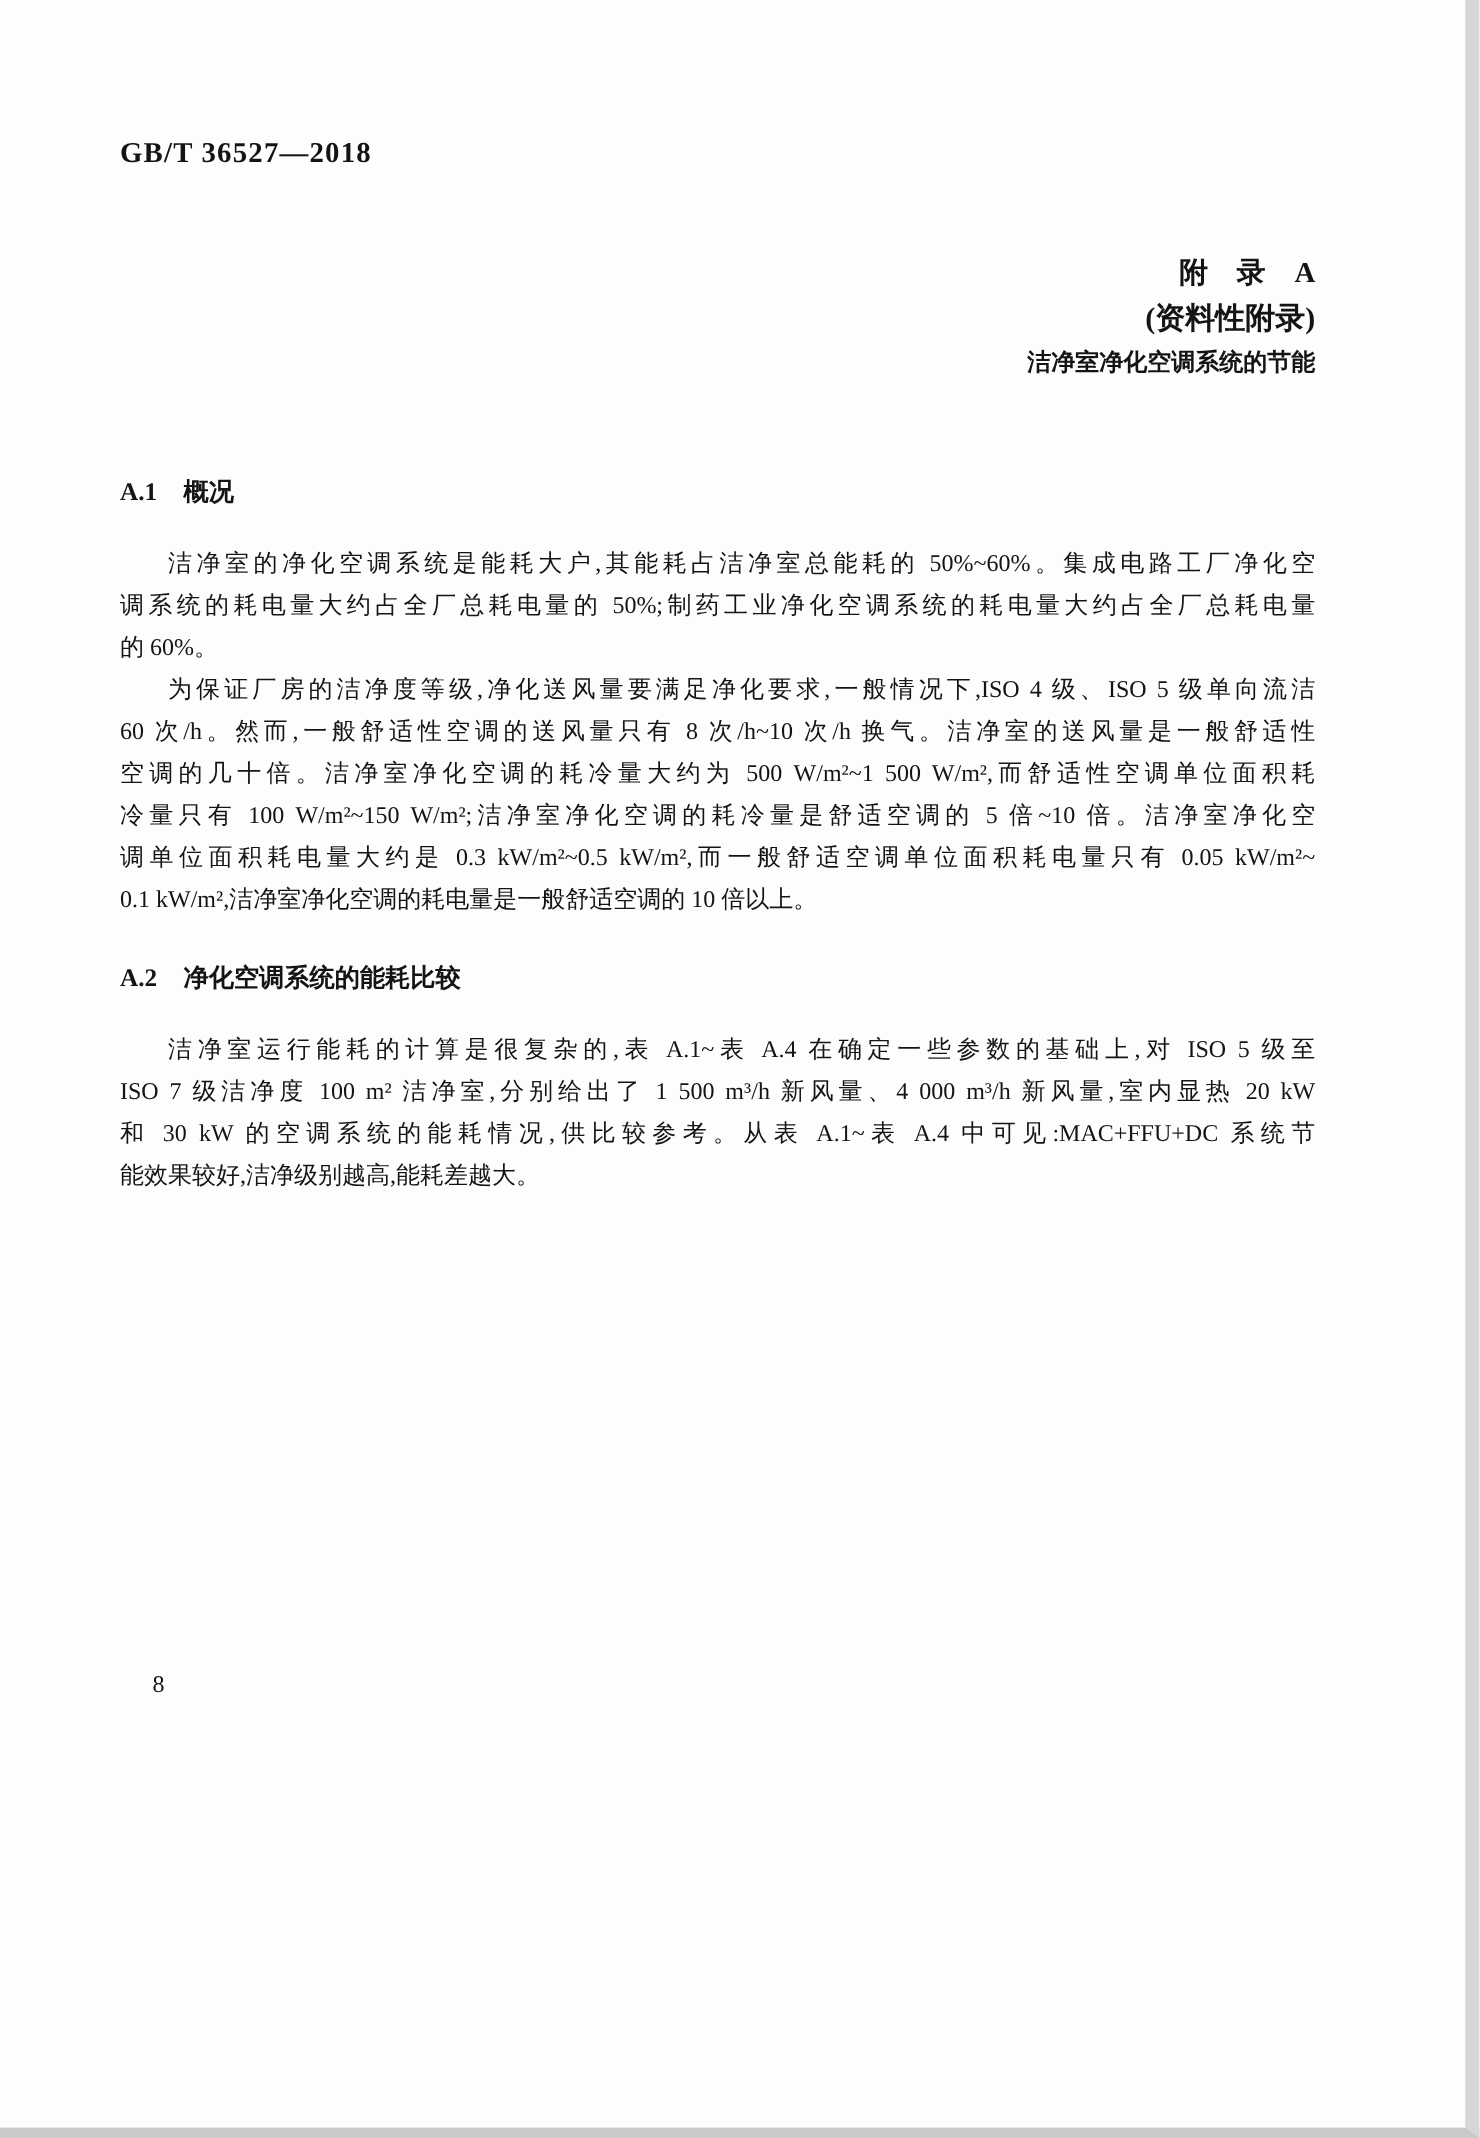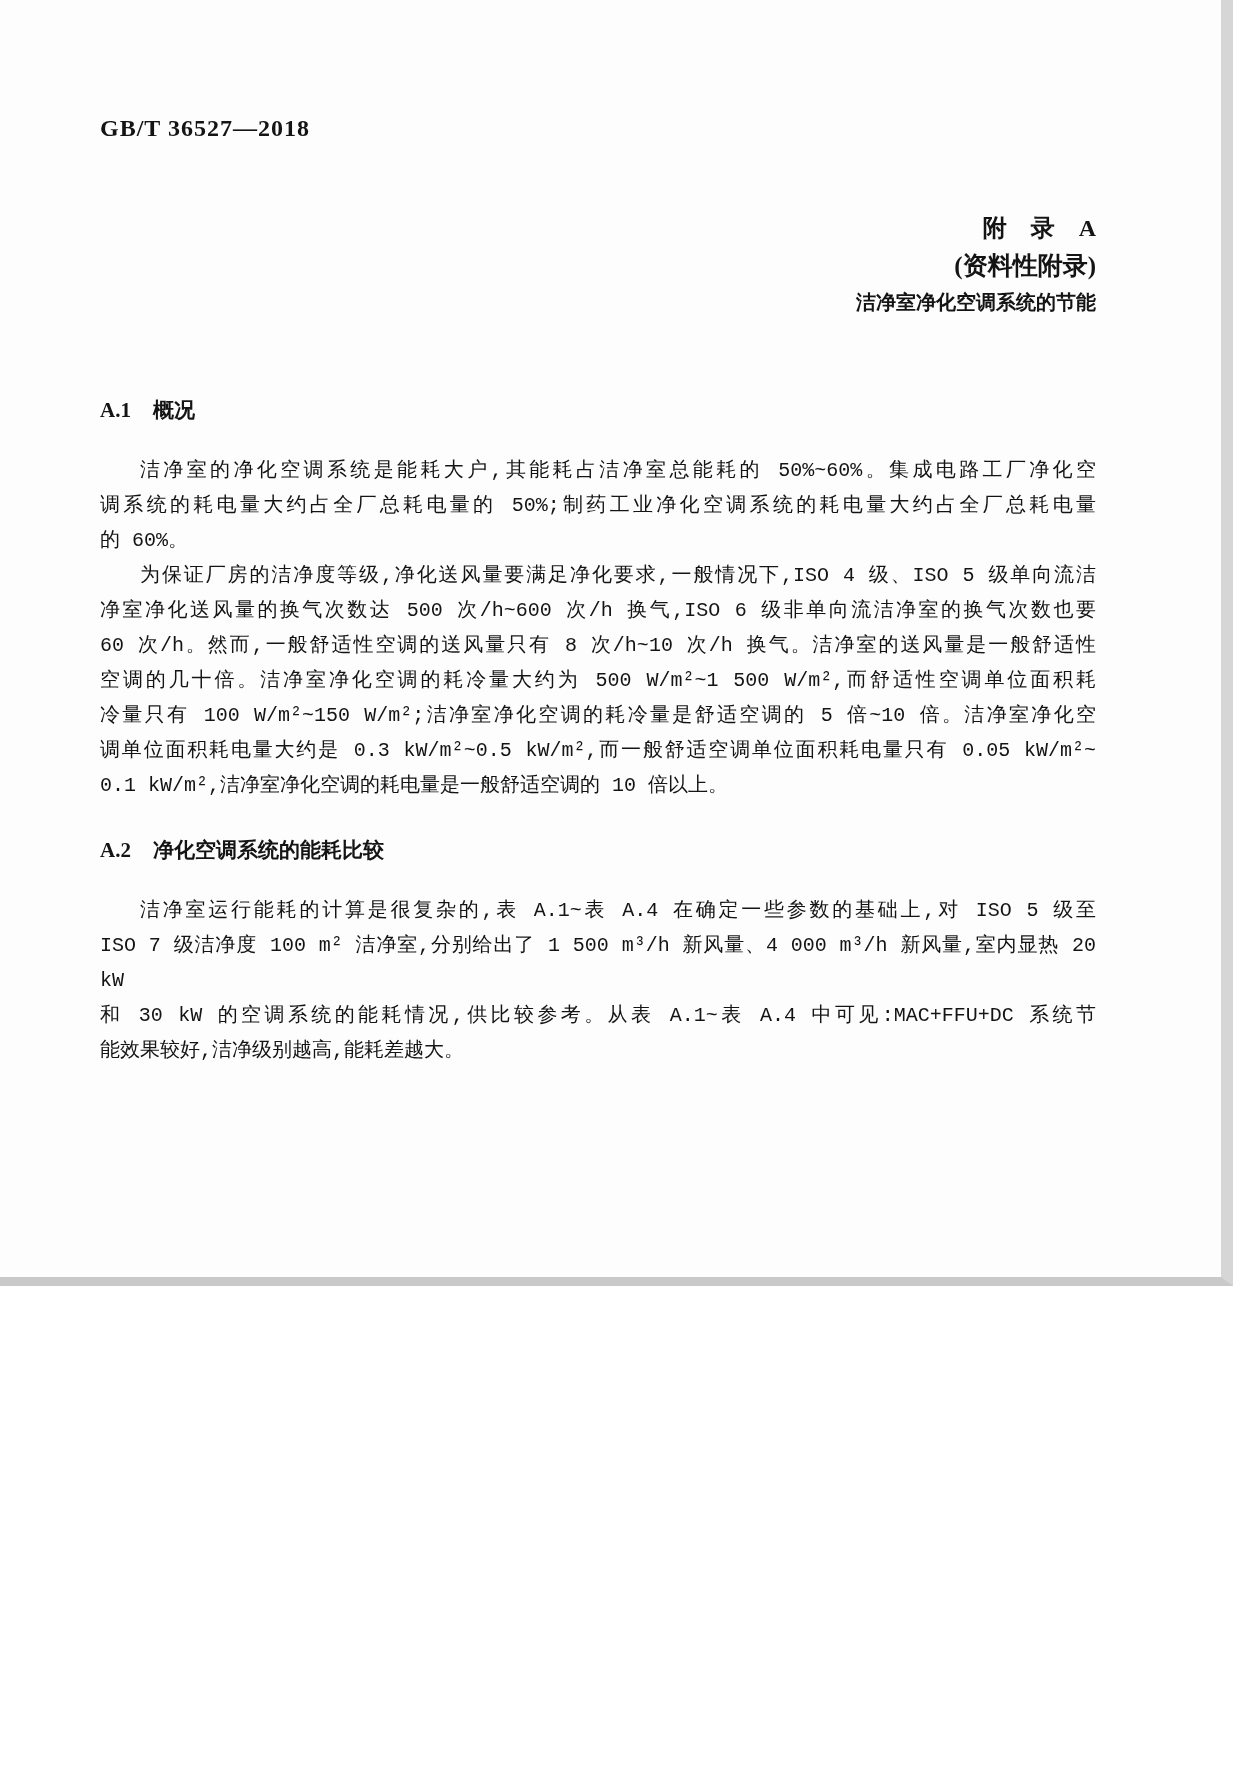--- a/index.html
+++ b/index.html
@@ -3,21 +3,21 @@
 <meta charset="utf-8">
 <style>
   html, body {
     margin: 0;
     padding: 0;
     background: #ffffff;
   }
   .page {
     position: relative;
     width: 1233px;
-    height: 1286px;
+    height: 1782px;
     box-sizing: border-box;
     background: #fdfdfd;
     border-right: 12px solid #d6d6d6;
     border-bottom: 9px solid #c9c9c9;
     color: #141414;
     font-family: "Liberation Serif", "DejaVu Serif", serif;
     overflow: hidden;
   }
   .content {
     position: absolute;
@@ -60,21 +60,20 @@
   }
   .sec-a1 { margin-top: 75px; }
   .sec-a2 { margin-top: 33px; }
   .para { margin: 0; }
   .para-first { margin-top: 29px; }
   .line {
     font-size: 20px;
     line-height: 35px;
     white-space: normal;
     text-align: left;
-    font-family: Liberation Mono, monospace;
   }
   .just {
     text-align: justify;
     text-align-last: justify;
     -moz-text-align-last: justify;
   }
   .first {
     text-indent: 2em;
   }
   .page-number {
@@ -103,21 +102,20 @@
     </h2>
 
     <div class="para para-first">
       <div class="line just first">洁净室的净化空调系统是能耗大户,其能耗占洁净室总能耗的 50%~60%。集成电路工厂净化空</div>
       <div class="line just">调系统的耗电量大约占全厂总耗电量的 50%;制药工业净化空调系统的耗电量大约占全厂总耗电量</div>
       <div class="line">的 60%。</div>
     </div>
 
     <div class="para">
       <div class="line just first">为保证厂房的洁净度等级,净化送风量要满足净化要求,一般情况下,ISO 4 级、ISO 5 级单向流洁</div>
-      <div class="line just">净室净化送风量的换气次数达 500 次/h~600 次/h 换气,ISO 6 级非单向流洁净室的换气次数也要</div>
       <div class="line just">60 次/h。然而,一般舒适性空调的送风量只有 8 次/h~10 次/h 换气。洁净室的送风量是一般舒适性</div>
       <div class="line just">空调的几十倍。洁净室净化空调的耗冷量大约为 500 W/m²~1 500 W/m²,而舒适性空调单位面积耗</div>
       <div class="line just">冷量只有 100 W/m²~150 W/m²;洁净室净化空调的耗冷量是舒适空调的 5 倍~10 倍。洁净室净化空</div>
       <div class="line just">调单位面积耗电量大约是 0.3 kW/m²~0.5 kW/m²,而一般舒适空调单位面积耗电量只有 0.05 kW/m²~</div>
       <div class="line">0.1 kW/m²,洁净室净化空调的耗电量是一般舒适空调的 10 倍以上。</div>
     </div>
 
     <h2 class="sec-heading sec-a2">
       <span class="sec-num">A.2</span><span>净化空调系统的能耗比较</span>
     </h2>

